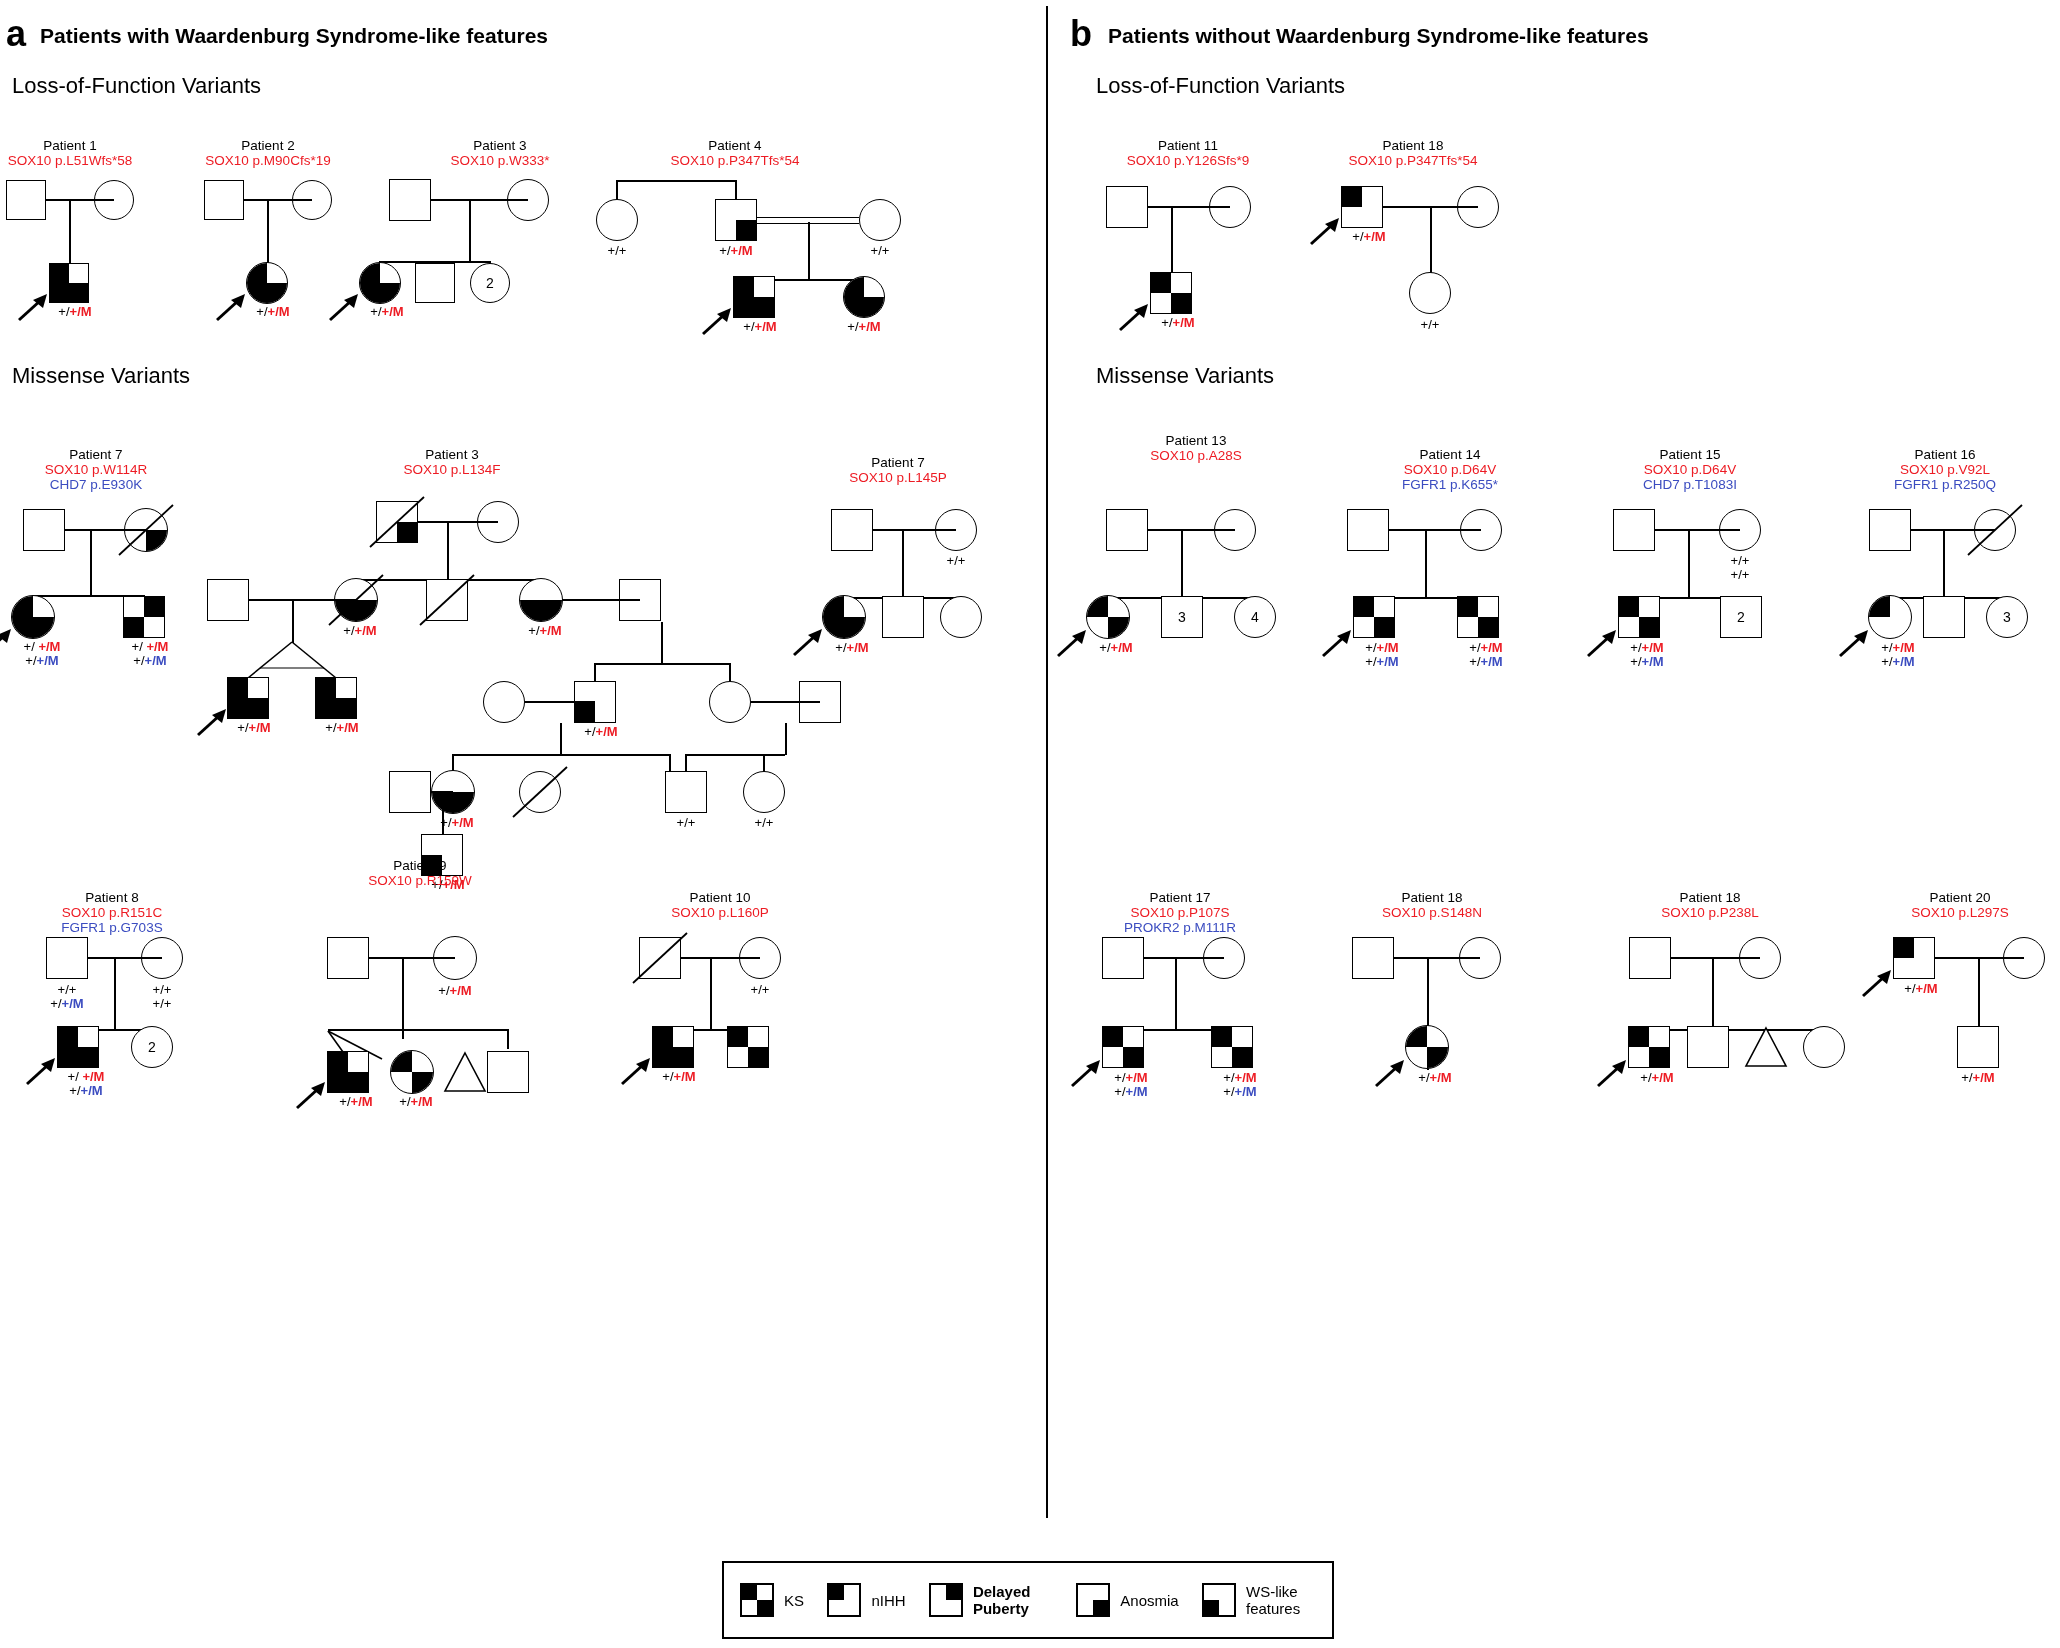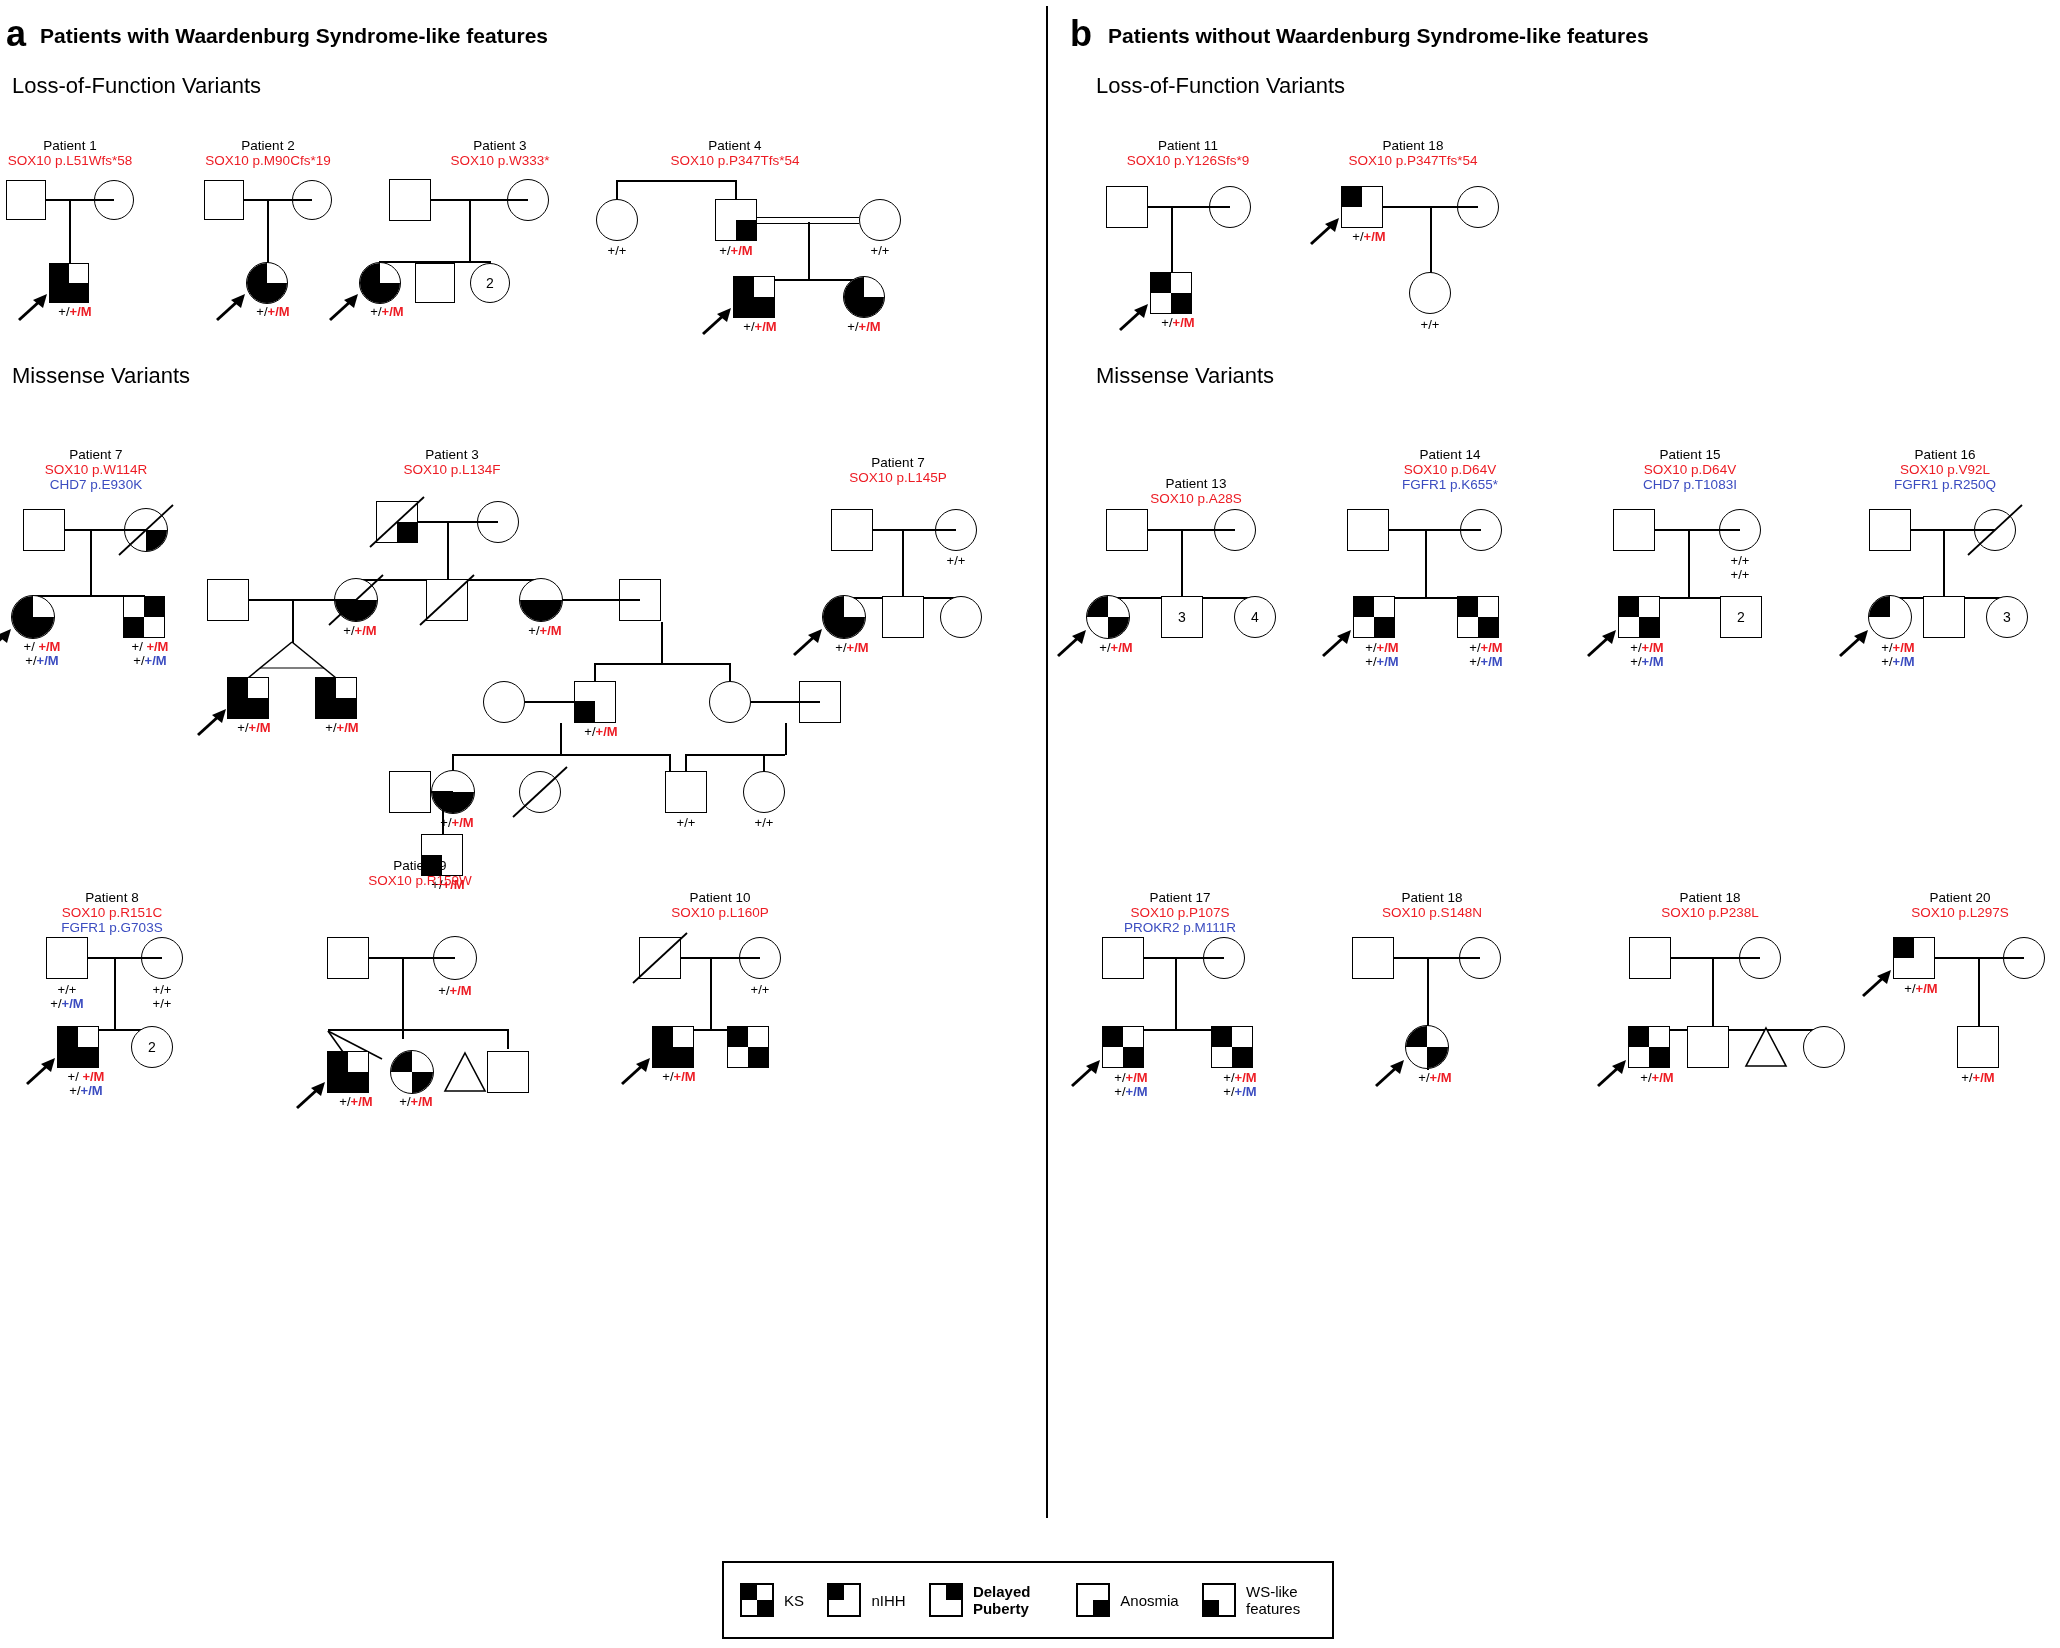--- a/index.html
+++ b/index.html
@@ -644,21 +644,21 @@
   </div>
   <div class="gt" style="left:1369px;top:230px;">
     <span class="k">+/</span><span class="r">+/M</span>
   </div>
   <div class="sym ci" style="left:1478px;top:207px;width:42px;height:42px;"></div>
   <div class="ln lnh" style="left:1383px;top:206px;width:95px;"></div>
   <div class="ln lnv" style="left:1430px;top:207px;height:84px;"></div>
   <div class="sym ci" style="left:1430px;top:293px;width:42px;height:42px;"></div>
   <div class="gt" style="left:1430px;top:318px;"><span class="k">+/+</span></div>
 
-  <div class="cap" style="left:1196px;top:476px;">
+  <div class="cap" style="left:1196px;top:433px;">
     <span class="pname">Patient 13</span>
     <span class="g-red">SOX10 p.A28S</span>
   </div>
   <div class="sym sq" style="left:1127px;top:530px;width:42px;height:42px;"></div>
   <div class="sym ci" style="left:1235px;top:530px;width:42px;height:42px;"></div>
   <div class="ln lnh" style="left:1148px;top:529px;width:87px;"></div>
   <div class="ln lnv" style="left:1181px;top:530px;height:68px;"></div>
   <div class="ln lnh" style="left:1107px;top:597px;width:148px;"></div>
   <div class="ln lnv" style="left:1107px;top:597px;height:20px;"></div>
   <div class="ln lnv" style="left:1181px;top:597px;height:20px;"></div>

